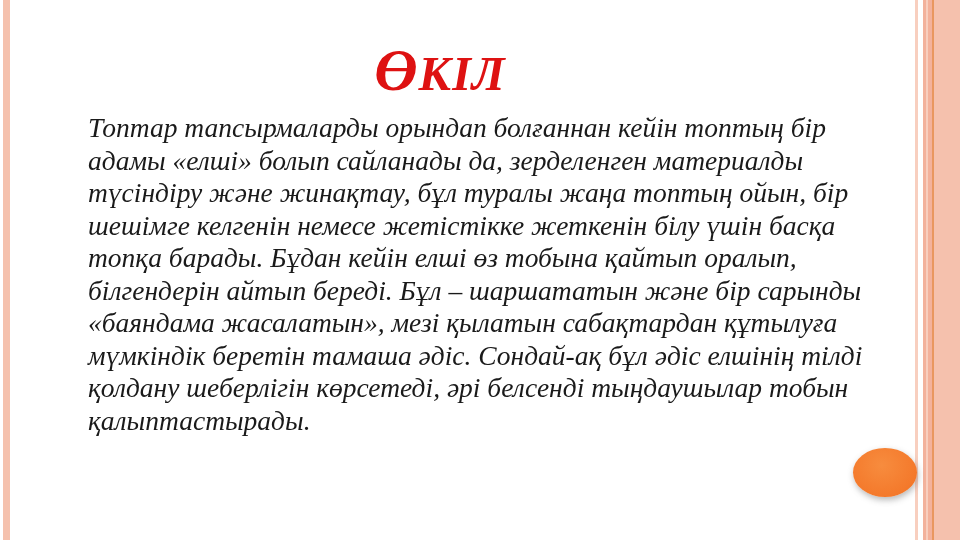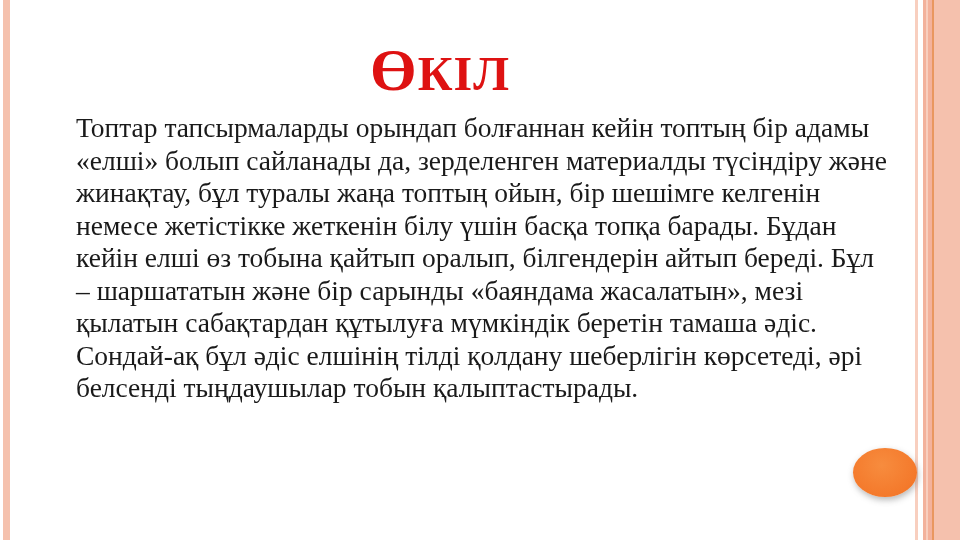--- a/index.html
+++ b/index.html
@@ -7,20 +7,21 @@
     padding: 0;
     background: #888;
   }
   .slide {
     position: relative;
     width: 960px;
     height: 540px;
     background: var(--background, #fff);
     overflow: hidden;
     font-family: "Liberation Serif", "DejaVu Serif", serif;
+    font-style: italic;
   }
   
   .left-accent {
     position: absolute;
     left: 3px;
     top: 0;
     width: 7px;
     height: 540px;
     background: var(--accent-light, #F5C1AD);
   }
@@ -54,21 +55,21 @@
     white-space: nowrap;
   }
   .title .first {
     font-size: 60px;
   }
   .title .rest {
     font-size: 48px;
   }
   .body-text {
     position: absolute;
-    left: 76px;
+    left: 88px;
     top: 112px;
     width: 812px;
     margin: 0;
     color: var(--body-text, #1A1A1A);
     font-size: 27.5px;
     line-height: 32.5px;
     text-align: left;
   }
   .orange-ellipse {
     position: absolute;

